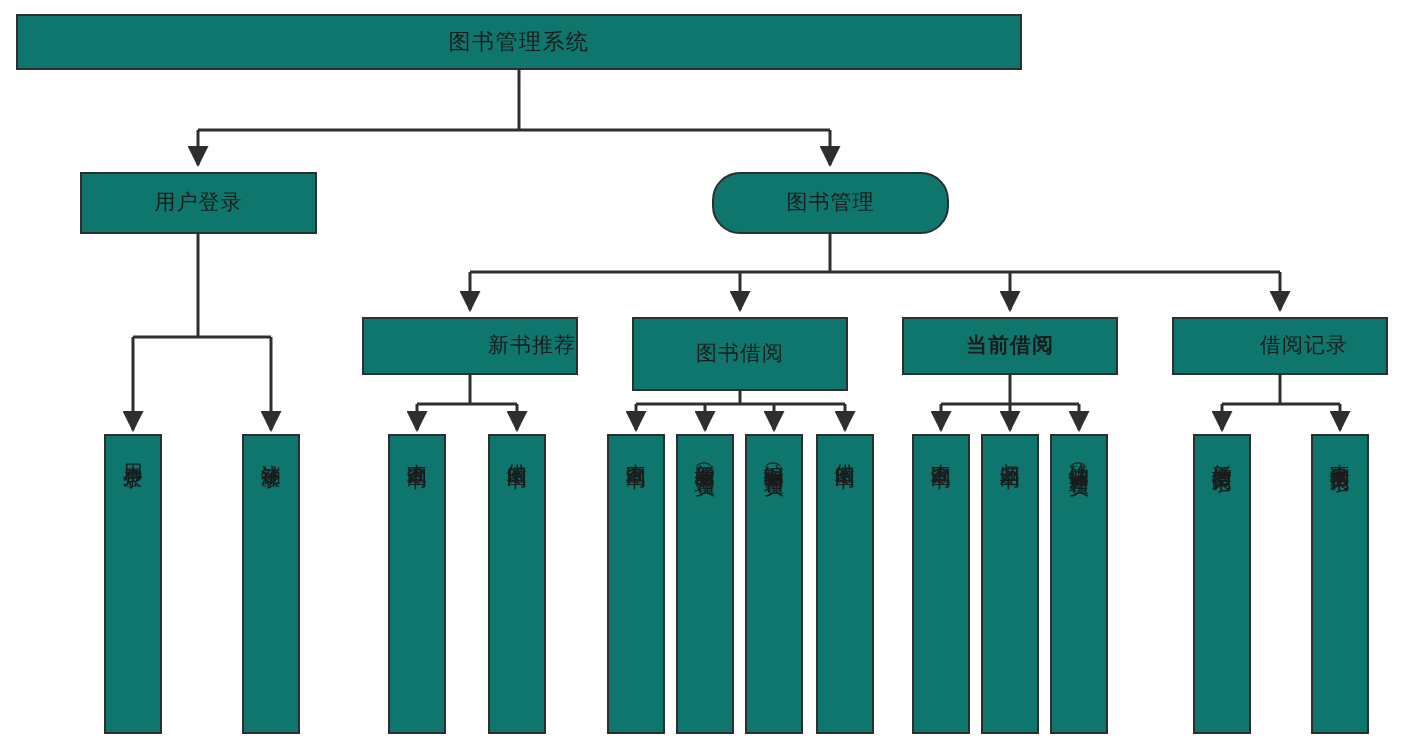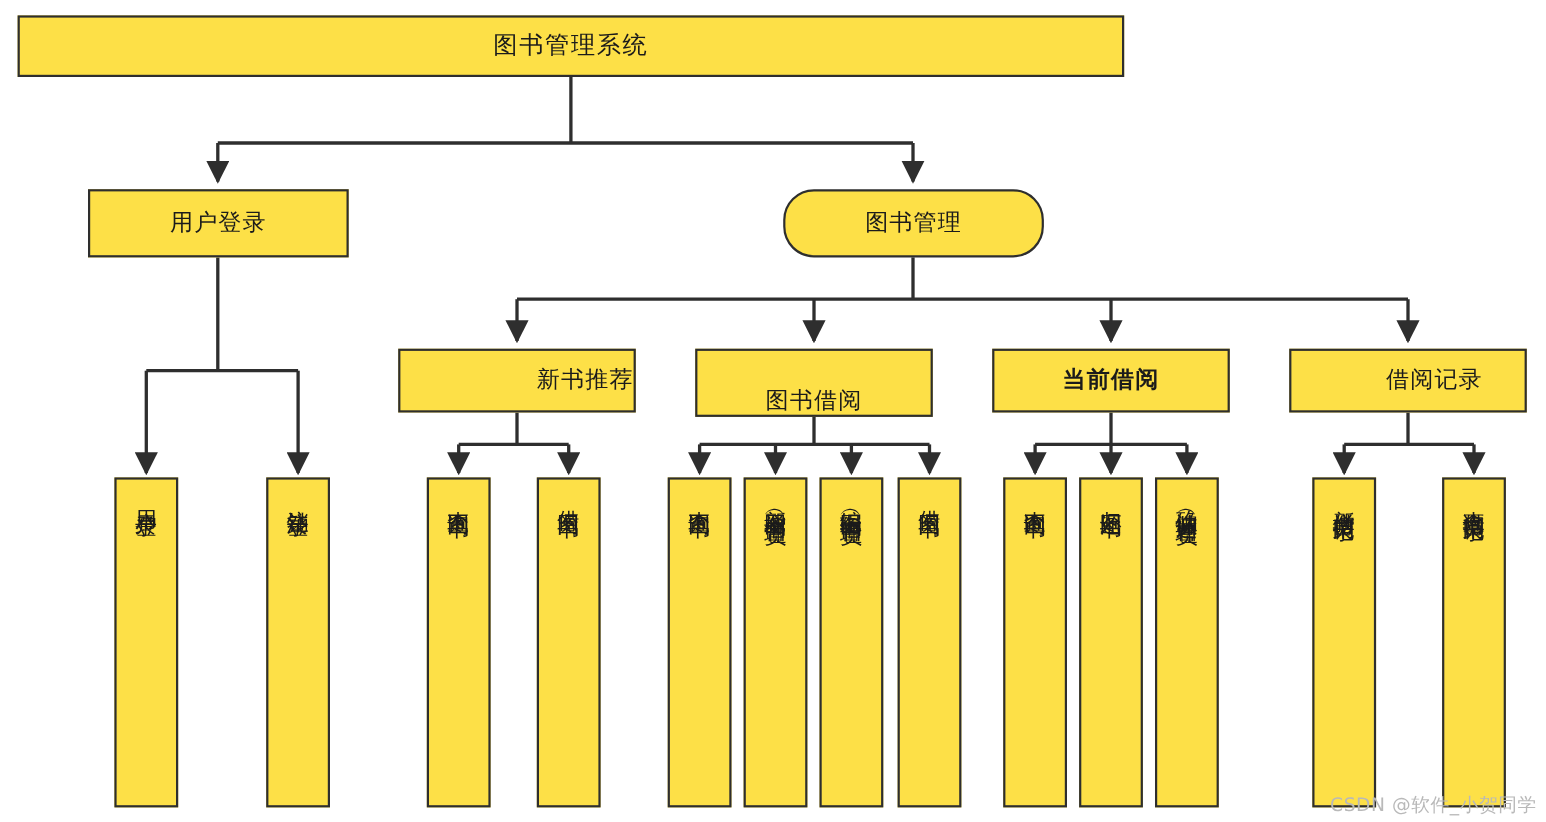--- a/index.html
+++ b/index.html
@@ -22,21 +22,21 @@
     position: absolute;
     left: 0;
     top: 0;
     width: 1405px;
     height: 747px;
     pointer-events: none;
   }
   .node {
     position: absolute;
     box-sizing: border-box;
-    background: #fde047;
+    background: #0f766e;
     border: 2px solid #2e2e2e;
     display: flex;
     align-items: center;
     justify-content: center;
     color: #1b1b1b;
   }
   .node.horizontal {
     font-size: 21px;
     letter-spacing: 1px;
     line-height: 1.2;
@@ -133,21 +133,21 @@
   </div>
 
   <div class="node horizontal" style="left:712px; top:172px; width:237px; height:62px;border-radius:28px;">
     <span>图书管理</span>
   </div>
 
   <div class="node horizontal" style="left:362px; top:317px; width:216px; height:58px;justify-content:flex-end;">
     <span>新书推荐</span>
   </div>
 
-  <div class="node horizontal" style="left:632px; top:317px; width:216px; height:62px;align-items:flex-end;">
+  <div class="node horizontal" style="left:632px; top:317px; width:216px; height:74px;">
     <span>图书借阅</span>
   </div>
 
   <div class="node horizontal" style="left:902px; top:317px; width:216px; height:58px;font-weight:bold;">
     <span>当前借阅</span>
   </div>
 
   <div class="node horizontal" style="left:1172px; top:317px; width:216px; height:58px;padding-left:48px;">
     <span>借阅记录</span>
   </div>
@@ -197,15 +197,14 @@
   </div>
 
   <div class="node leaf" style="left:1193px; top:434px; width:58px; height:300px;">
     <span class="vtext">新增借阅记录</span>
   </div>
 
   <div class="node leaf" style="left:1311px; top:434px; width:58px; height:300px;">
     <span class="vtext">查询借阅记录</span>
   </div>
 
-  <div class="watermark">CSDN @软件_小贺同学</div>
 
 </div>
 
 </body></html>

